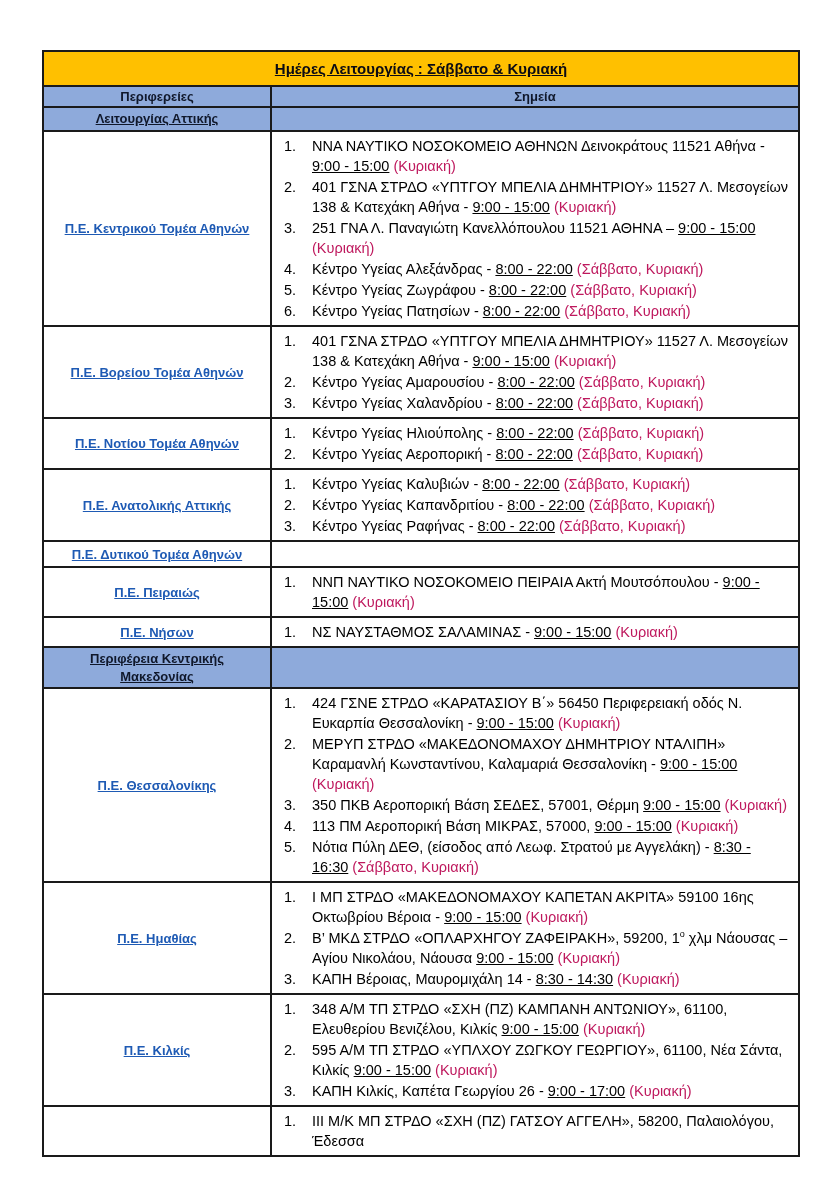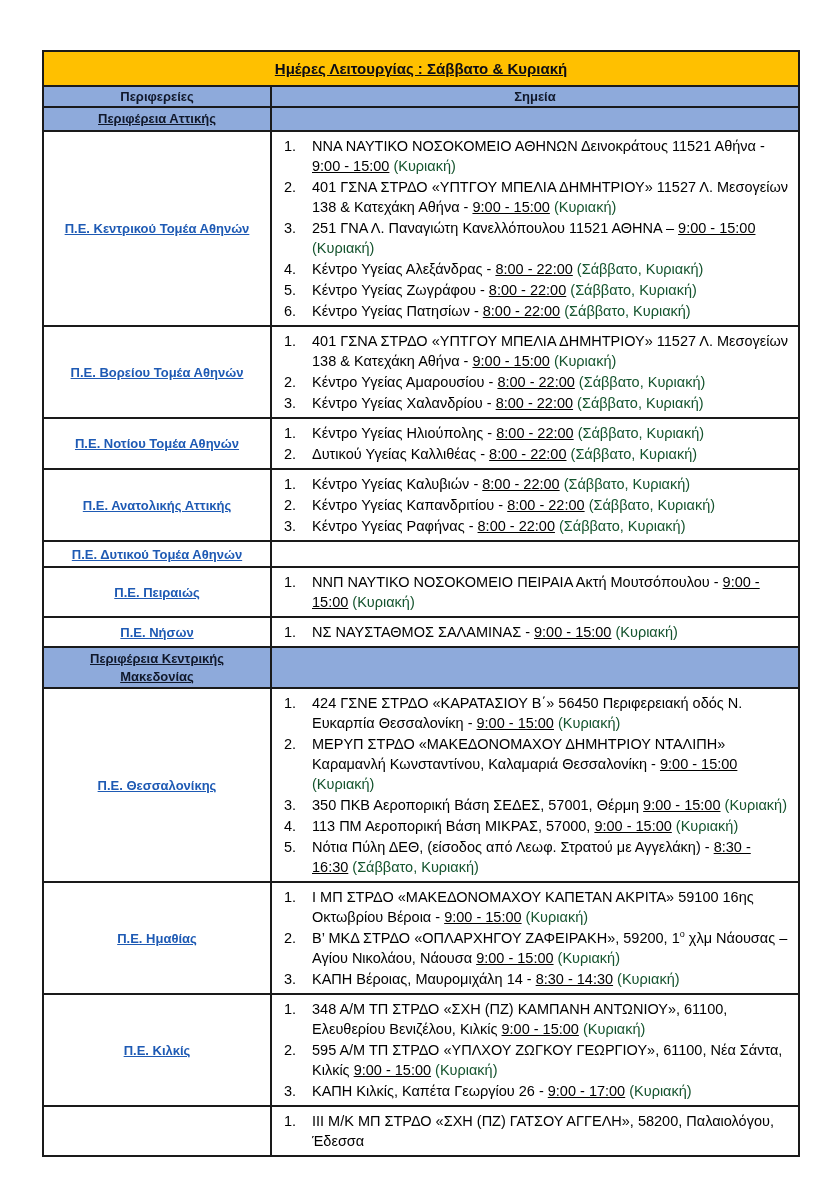--- a/index.html
+++ b/index.html
@@ -85,21 +85,21 @@
     line-height: 20px;
     margin: 1px 0;
     color: #000;
   }
   ol.points-list li::before {
     content: counter(pt) ".";
     position: absolute;
     left: 8px;
   }
   .pt-hours { text-decoration: underline; }
-  .pt-days  { color: #14532d; }
+  .pt-days  { color: #be185d; }
   .sup { font-size: 9px; vertical-align: super; line-height: 0; }
   .empty-cell { min-height: 18px; }
 </style>
 </head>
 <body>
 
 <table class="doc-table">
   <colgroup>
     <col class="col-regions">
     <col class="col-points">
@@ -110,21 +110,21 @@
         <span class="u">Ημέρες Λειτουργίας : Σάββατο &amp; Κυριακή</span>
       </td>
     </tr>
     <tr class="colhead-row">
       <td>Περιφερείες</td>
       <td>Σημεία</td>
     </tr>
 
   <tr class="section-row">
         <td>
-          <div class="section-label">Περιφέρεια Αττικής</div>
+          <div class="section-label">Λειτουργίας Αττικής</div>
         </td>
         <td>
           <div class="empty-cell"></div>
         </td>
       </tr>
       <tr>
         <td class="region-cell"><span class="region-link">Π.Ε. Κεντρικού Τομέα Αθηνών</span></td>
         <td class="points-cell">
           <ol class="points-list">
             <li><span>ΝΝΑ ΝΑΥΤΙΚΟ ΝΟΣΟΚΟΜΕΙΟ ΑΘΗΝΩΝ Δεινοκράτους 11521 Αθήνα - </span><span class="pt-hours">9:00 - 15:00</span> <span class="pt-days">(Κυριακή)</span></li>
@@ -144,21 +144,21 @@
             <li><span>Κέντρο Υγείας Αμαρουσίου - </span><span class="pt-hours">8:00 - 22:00</span> <span class="pt-days">(Σάββατο, Κυριακή)</span></li>
             <li><span>Κέντρο Υγείας Χαλανδρίου - </span><span class="pt-hours">8:00 - 22:00</span> <span class="pt-days">(Σάββατο, Κυριακή)</span></li>
           </ol>
         </td>
       </tr>
       <tr>
         <td class="region-cell"><span class="region-link">Π.Ε. Νοτίου Τομέα Αθηνών</span></td>
         <td class="points-cell">
           <ol class="points-list">
             <li><span>Κέντρο Υγείας Ηλιούπολης - </span><span class="pt-hours">8:00 - 22:00</span> <span class="pt-days">(Σάββατο, Κυριακή)</span></li>
-            <li><span>Δυτικού Υγείας Καλλιθέας - </span><span class="pt-hours">8:00 - 22:00</span> <span class="pt-days">(Σάββατο, Κυριακή)</span></li>
+            <li><span>Κέντρο Υγείας Αεροπορική - </span><span class="pt-hours">8:00 - 22:00</span> <span class="pt-days">(Σάββατο, Κυριακή)</span></li>
           </ol>
         </td>
       </tr>
       <tr>
         <td class="region-cell"><span class="region-link">Π.Ε. Ανατολικής Αττικής</span></td>
         <td class="points-cell">
           <ol class="points-list">
             <li><span>Κέντρο Υγείας Καλυβιών - </span><span class="pt-hours">8:00 - 22:00</span> <span class="pt-days">(Σάββατο, Κυριακή)</span></li>
             <li><span>Κέντρο Υγείας Καπανδριτίου - </span><span class="pt-hours">8:00 - 22:00</span> <span class="pt-days">(Σάββατο, Κυριακή)</span></li>
             <li><span>Κέντρο Υγείας Ραφήνας - </span><span class="pt-hours">8:00 - 22:00</span> <span class="pt-days">(Σάββατο, Κυριακή)</span></li>

